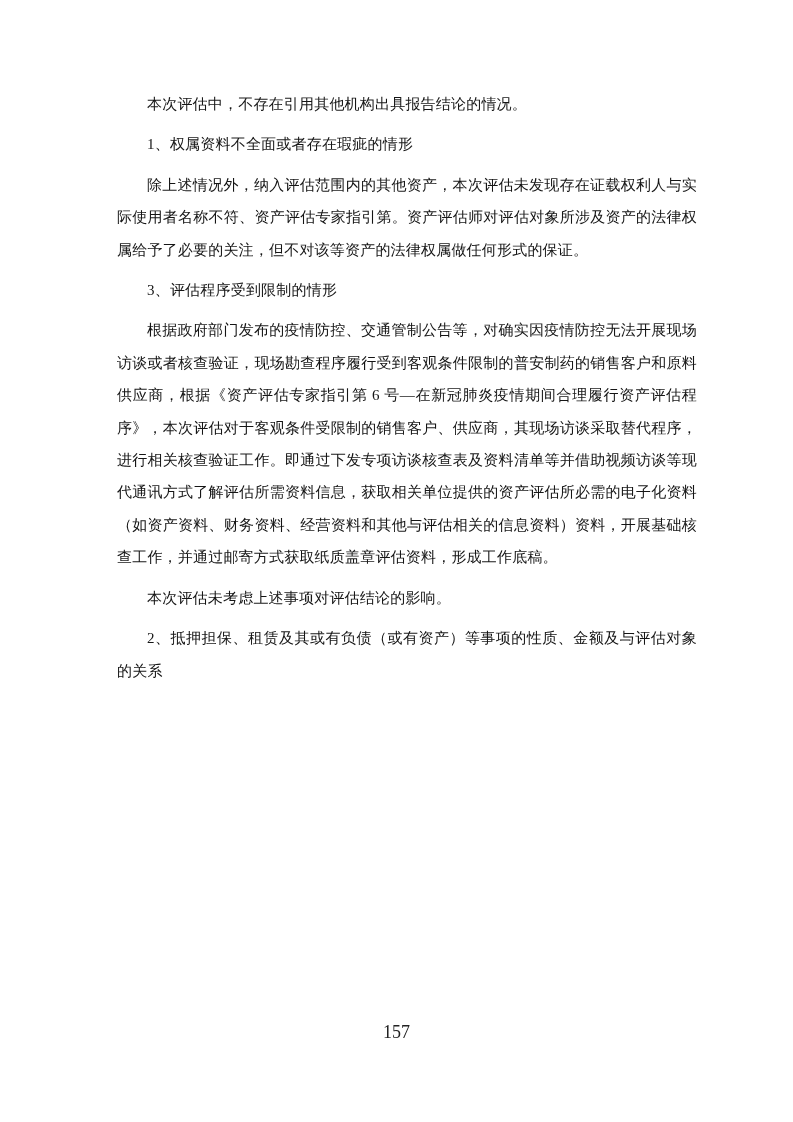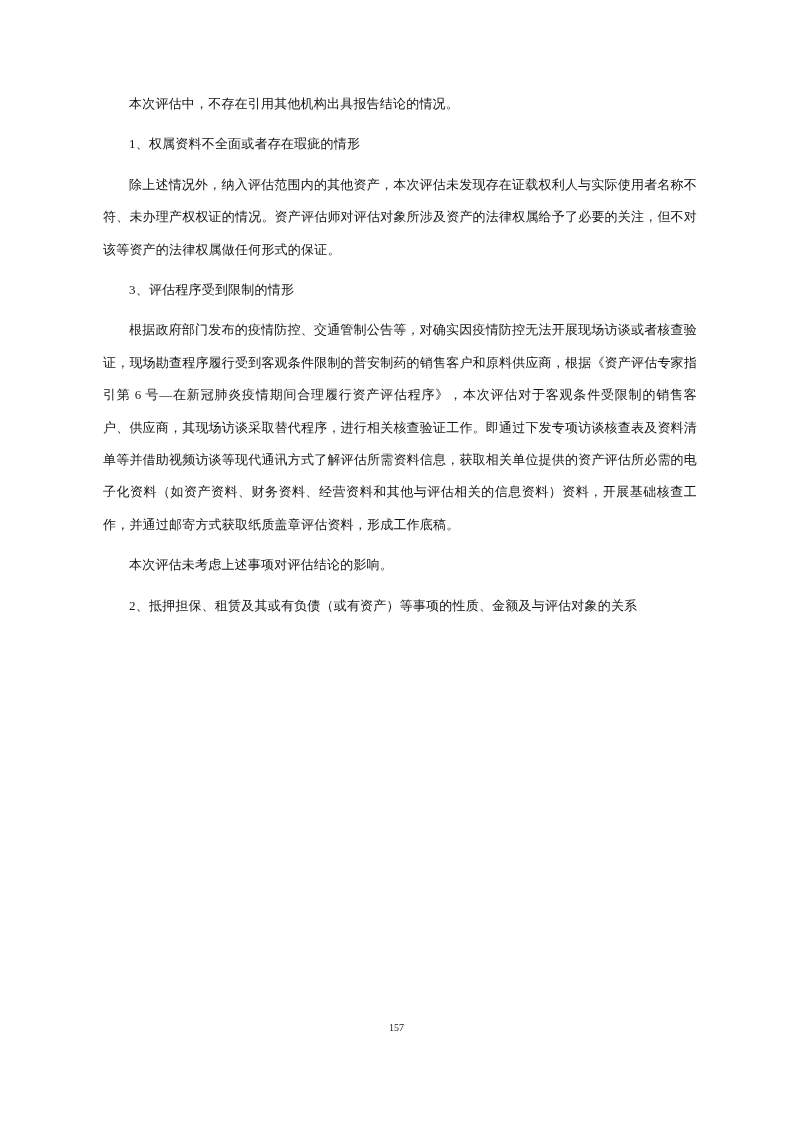--- a/index.html
+++ b/index.html
@@ -16,45 +16,45 @@
     color: #151515;
     overflow: hidden;
   }
   .content {
     position: absolute;
     left: 99px;
     top: 88px;
     width: 598px;
   }
   .blk {
-    margin: 0 0 8px 4px;
-    font-size: 13px;
+    margin: 0 0 8px 18px;
+    font-size: 15px;
     line-height: 32.4px;
     text-align: justify;
     text-indent: 2em;
     word-break: break-all;
     letter-spacing: 0.2px;
   }
   .footer {
     position: absolute;
     left: 0;
     top: 1022px;
     width: 100%;
     text-align: center;
-    font-size: 10px;
+    font-size: 18px;
     color: #222222;
   }
 </style>
 </head>
 <body>
 
 <div class="page">
   <div class="content">
     <p class="blk">本次评估中，不存在引用其他机构出具报告结论的情况。</p>
     <p class="blk">1、权属资料不全面或者存在瑕疵的情形</p>
-    <p class="blk">除上述情况外，纳入评估范围内的其他资产，本次评估未发现存在证载权利人与实际使用者名称不符、未办理产权权证的情况。资产评估师对评估对象所涉及资产的法律权属给予了必要的关注，但不对该等资产的法律权属做任何形式的保证。</p>
+    <p class="blk">除上述情况外，纳入评估范围内的其他资产，本次评估未发现存在证载权利人与实际使用者名称不符、资产评估专家指引第。资产评估师对评估对象所涉及资产的法律权属给予了必要的关注，但不对该等资产的法律权属做任何形式的保证。</p>
     <p class="blk">3、评估程序受到限制的情形</p>
     <p class="blk">根据政府部门发布的疫情防控、交通管制公告等，对确实因疫情防控无法开展现场访谈或者核查验证，现场勘查程序履行受到客观条件限制的普安制药的销售客户和原料供应商，根据《资产评估专家指引第 6 号—在新冠肺炎疫情期间合理履行资产评估程序》，本次评估对于客观条件受限制的销售客户、供应商，其现场访谈采取替代程序，进行相关核查验证工作。即通过下发专项访谈核查表及资料清单等并借助视频访谈等现代通讯方式了解评估所需资料信息，获取相关单位提供的资产评估所必需的电子化资料（如资产资料、财务资料、经营资料和其他与评估相关的信息资料）资料，开展基础核查工作，并通过邮寄方式获取纸质盖章评估资料，形成工作底稿。</p>
     <p class="blk">本次评估未考虑上述事项对评估结论的影响。</p>
     <p class="blk">2、抵押担保、租赁及其或有负债（或有资产）等事项的性质、金额及与评估对象的关系</p>
   </div>
   <div class="footer">157</div>
 </div>
 
 </body></html>

